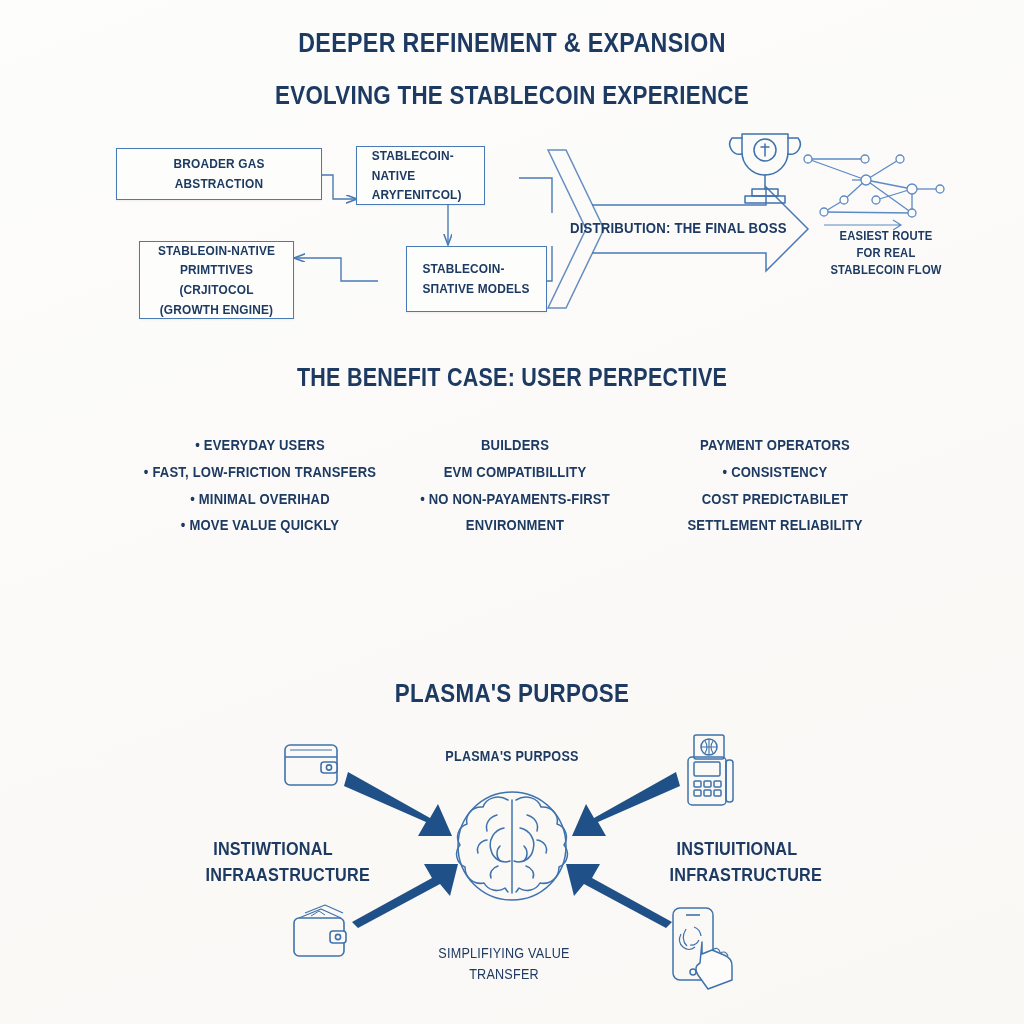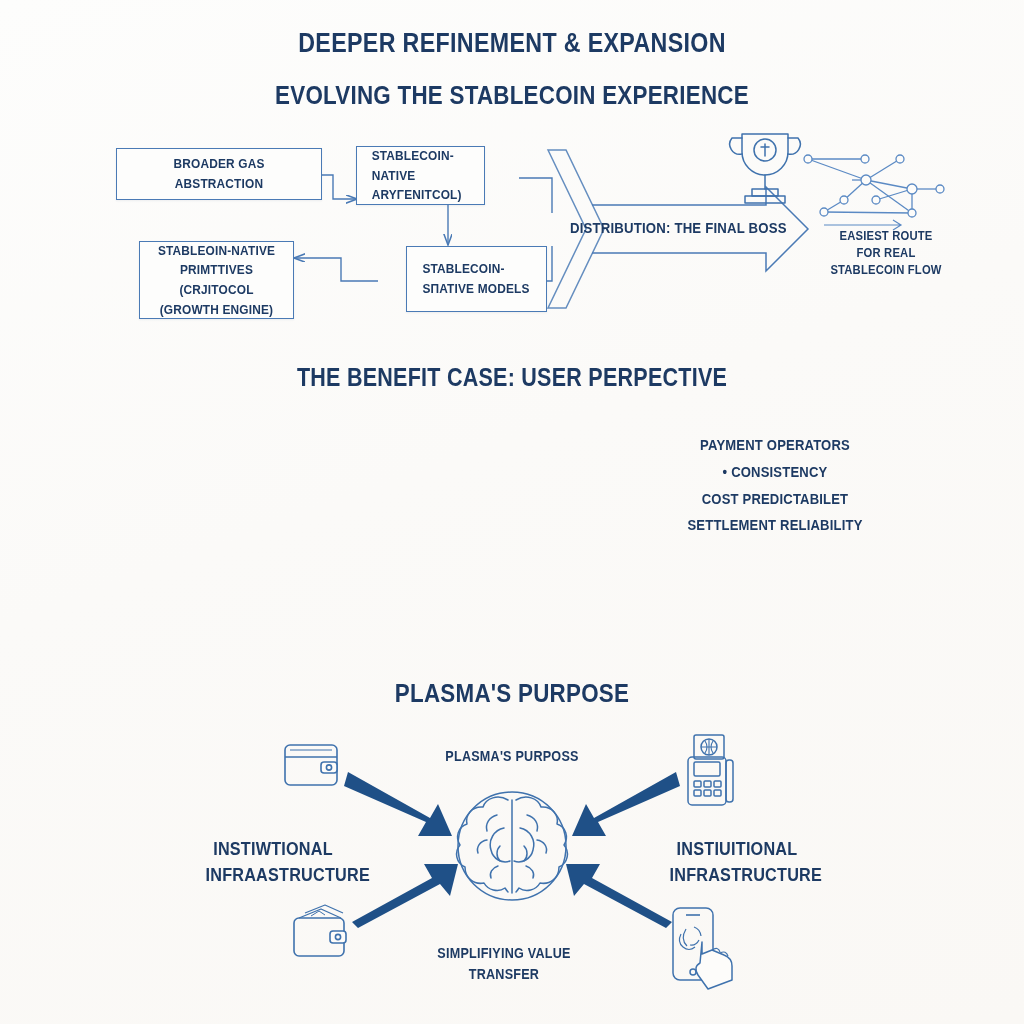--- a/index.html
+++ b/index.html
@@ -154,21 +154,21 @@
     color: #1d3a63;
     letter-spacing: 0.25px;
   }
   .hub-center-label div { transform: scaleX(0.9); }
 
   .hub-bottom-label {
     position: absolute;
     left: 0; right: 16px;
     text-align: center;
     font-size: 14px;
-    font-weight: 700;
+    font-weight: 400;
     color: #1d3a63;
     line-height: 1.5;
     letter-spacing: 0.25px;
   }
   .hub-bottom-label div { transform: scaleX(0.9); }
 </style>
 </head>
 <body>
 
 <div id="infographic">
@@ -254,21 +254,33 @@
   </div>
 
   <div class="banner-text" style="left:570px; top:219px;">DISTRIBUTION: THE FINAL BOSS</div>
 
   <div class="net-caption" style="left:820px; top:228px; width:132px;">
     <div>EASIEST ROUTE FOR REAL STABLECOIN FLOW</div>
   </div>
 
   <div class="section-title" style="top:363px;">THE BENEFIT CASE: USER PERPECTIVE</div>
 
-
+  <div class="benefit-col" style="left:110px; top:432px; width:300px;">
+    <div>• EVERYDAY USERS</div>
+    <div>• FAST, LOW-FRICTION TRANSFERS</div>
+    <div>• MINIMAL OVERIHAD</div>
+    <div>• MOVE VALUE QUICKLY</div>
+  </div>
+
+  <div class="benefit-col" style="left:390px; top:432px; width:250px;">
+    <div>BUILDERS</div>
+    <div>EVM COMPATIBILLITY</div>
+    <div>• NO NON-PAYAMENTS-FIRST</div>
+    <div>ENVIRONMENT</div>
+  </div>
 
   <div class="benefit-col" style="left:640px; top:432px; width:270px;">
     <div>PAYMENT OPERATORS</div>
     <div>• CONSISTENCY</div>
     <div>COST PREDICTABILET</div>
     <div>SETTLEMENT RELIABILITY</div>
   </div>
 
 
   <div class="section-title" style="top:678px; font-size:26px;">PLASMA'S PURPOSE</div>

